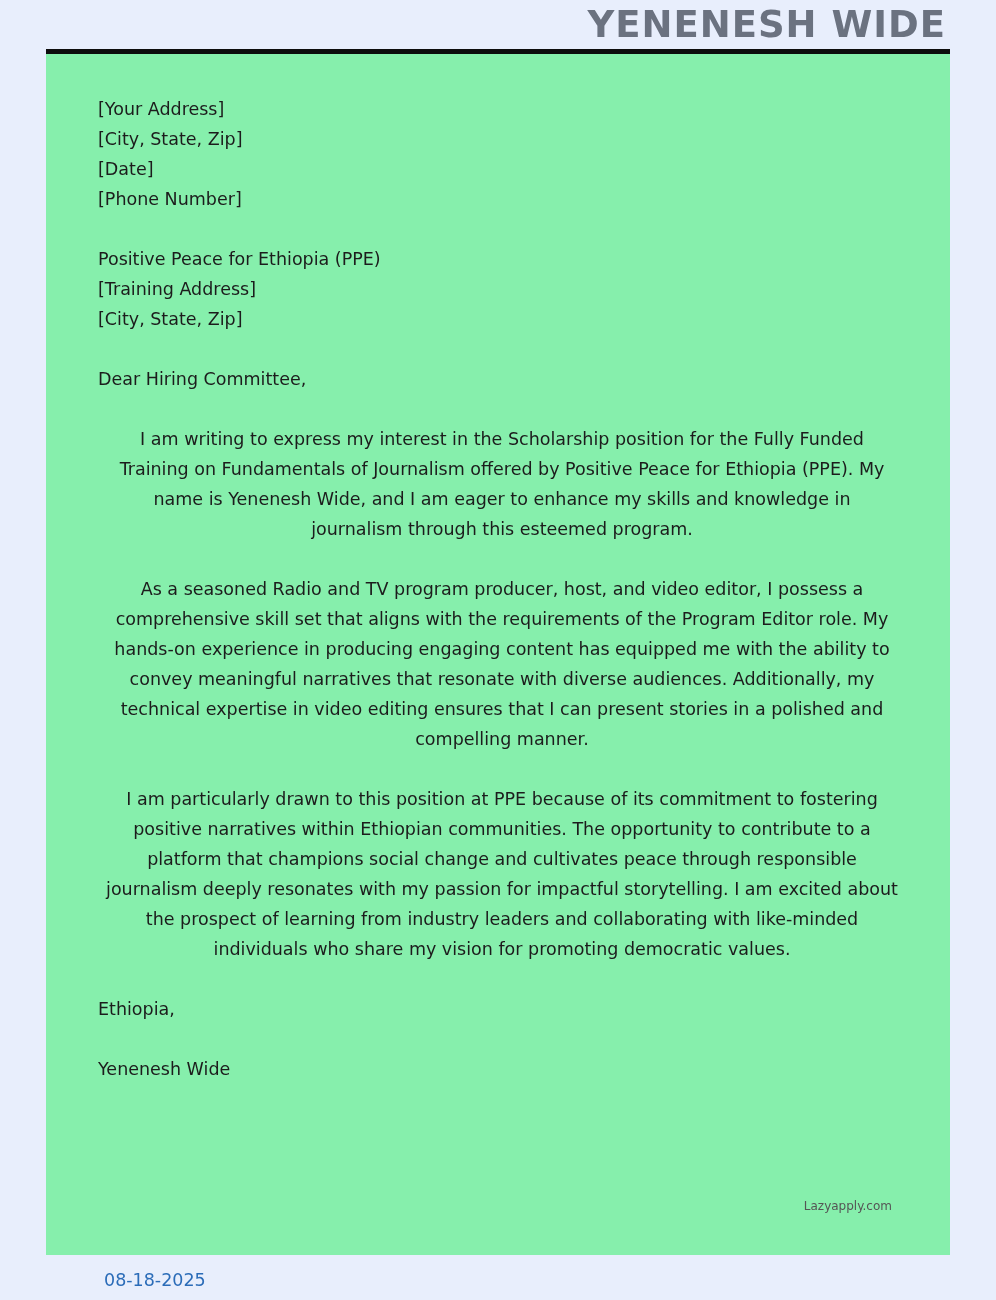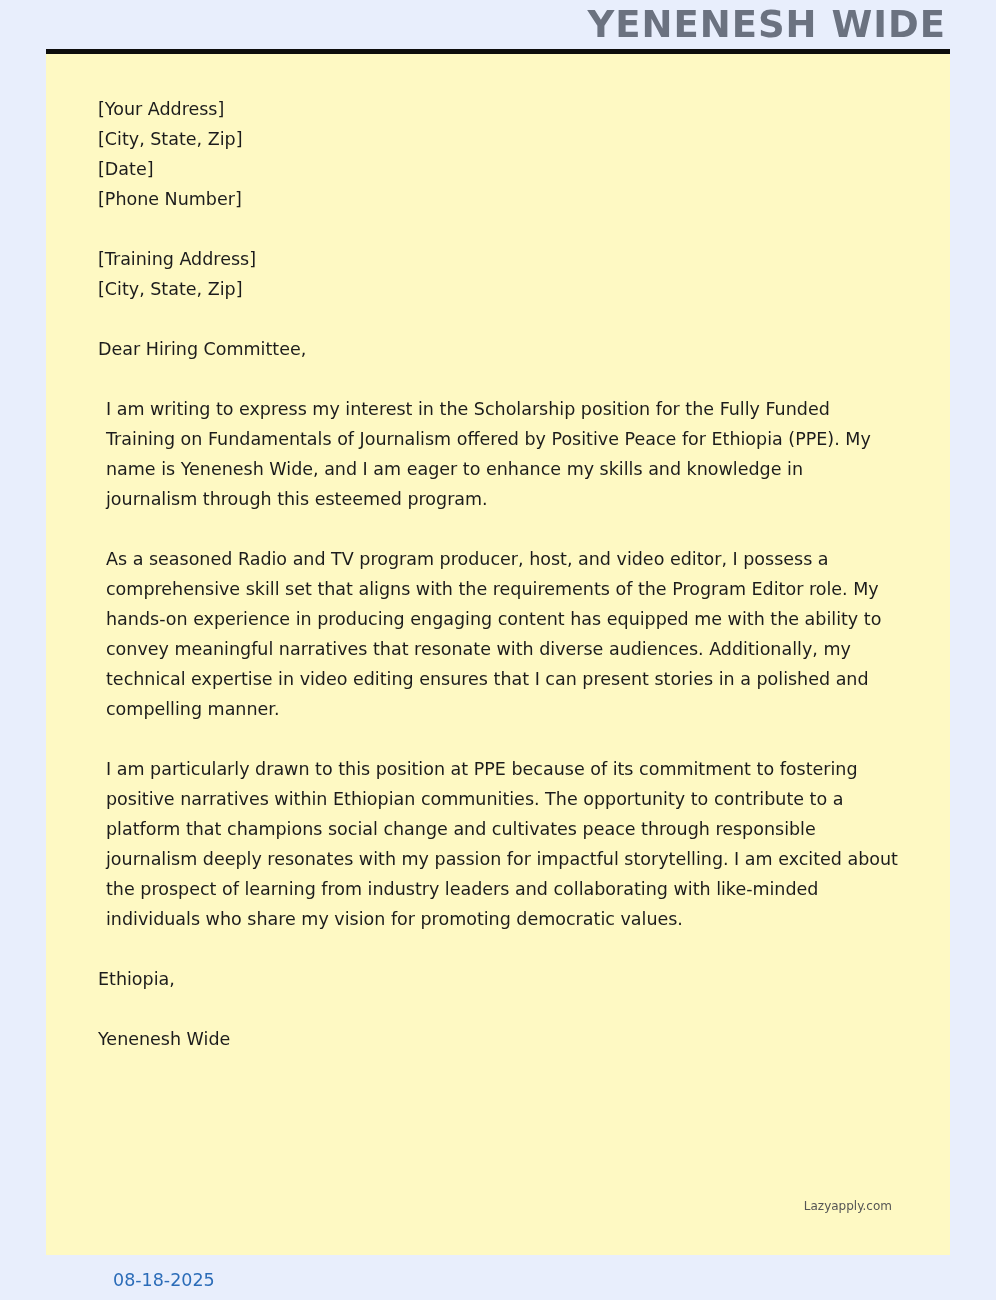--- a/index.html
+++ b/index.html
@@ -47,49 +47,49 @@
     top: 49px;
     height: 5px;
     background: #0d0d0d;
   }
   .sheet {
     position: absolute;
     left: 46px;
     right: 46px;
     top: 54px;
     bottom: 45px;
-    background: #fef9c3;
+    background: #86efac;
     box-sizing: border-box;
     padding: 40px 52px 20px 52px;
     overflow: hidden;
   }
   .letter {
     font-size: 17.5px;
     line-height: 30px;
     color: #1c1c1c;
   }
   .addr-line {
     white-space: pre;
   }
   .block {
     margin-bottom: 30px;
   }
   .block.tight {
     margin-bottom: 0;
   }
   .para {
     margin: 0 0 30px 8px;
-    text-align: left;
+    text-align: center;
   }
   .para:last-child {
     margin-bottom: 0;
   }
   .footer-date {
     position: absolute;
-    left: 113px;
+    left: 104px;
     bottom: 10px;
     font-size: 17.5px;
     color: #2b6cb8;
   }
   .footer-brand {
     position: absolute;
     right: 58px;
     bottom: 42px;
     font-size: 12px;
     color: #555555;
@@ -110,20 +110,21 @@
     <div class="letter">
 
       <div class="block">
         <div class="addr-line">[Your Address]</div>
         <div class="addr-line">[City, State, Zip]</div>
         <div class="addr-line">[Date]</div>
         <div class="addr-line">[Phone Number]</div>
       </div>
 
       <div class="block">
+        <div class="addr-line">Positive Peace for Ethiopia (PPE)</div>
         <div class="addr-line">[Training Address]</div>
         <div class="addr-line">[City, State, Zip]</div>
       </div>
 
       <div class="block">Dear Hiring Committee,</div>
 
       <p class="para">I am writing to express my interest in the Scholarship position for the Fully Funded Training on Fundamentals of Journalism offered by Positive Peace for Ethiopia (PPE). My name is Yenenesh Wide, and I am eager to enhance my skills and knowledge in journalism through this esteemed program.</p>
       <p class="para">As a seasoned Radio and TV program producer, host, and video editor, I possess a comprehensive skill set that aligns with the requirements of the Program Editor role. My hands-on experience in producing engaging content has equipped me with the ability to convey meaningful narratives that resonate with diverse audiences. Additionally, my technical expertise in video editing ensures that I can present stories in a polished and compelling manner.</p>
       <p class="para">I am particularly drawn to this position at PPE because of its commitment to fostering positive narratives within Ethiopian communities. The opportunity to contribute to a platform that champions social change and cultivates peace through responsible journalism deeply resonates with my passion for impactful storytelling. I am excited about the prospect of learning from industry leaders and collaborating with like-minded individuals who share my vision for promoting democratic values.</p>
 

